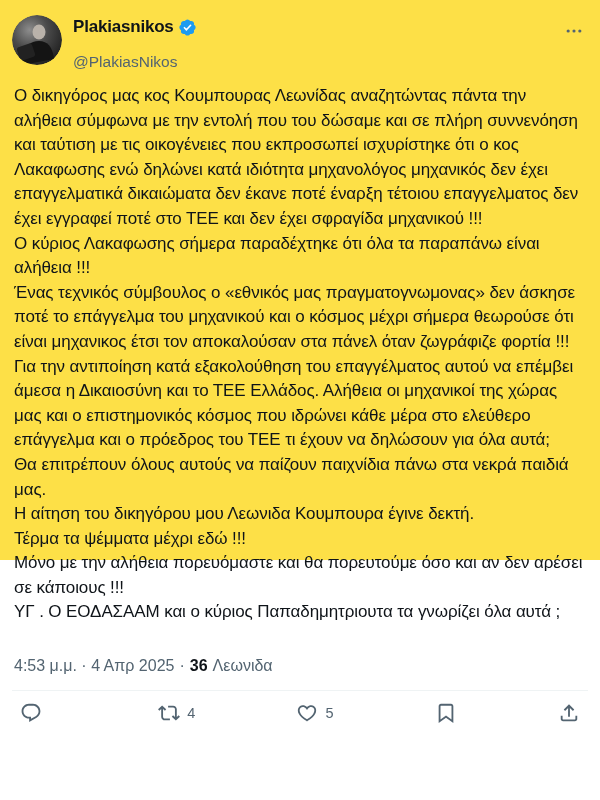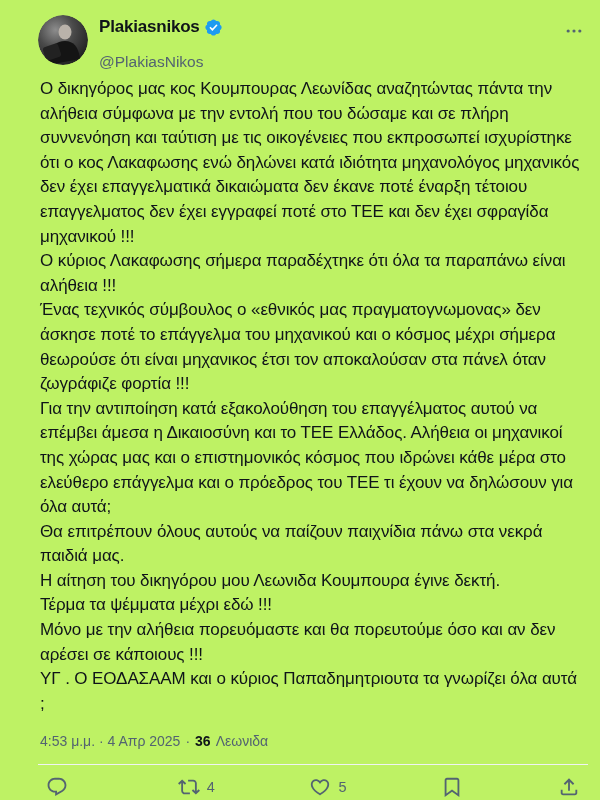--- a/index.html
+++ b/index.html
@@ -2,50 +2,50 @@
 <html><head>
 <meta charset="utf-8">
 <style>
   * { margin: 0; padding: 0; box-sizing: border-box; }
   html, body { background: #ffffff; }
   body {
     font-family: "Liberation Sans", "DejaVu Sans", sans-serif;
     width: 600px; height: 800px; overflow: hidden;
     color: #0f1419;
   }
-  .tweet-container { width: 600px; height: 800px; background: #bef264; position: relative; padding-left: 26px; }
+  .tweet-container { width: 600px; height: 560px; background: #fde047; position: relative; }
 
   
   .header { display: flex; align-items: flex-start; padding: 15px 14px 0 12px; }
   .avatar-wrap { width: 50px; height: 50px; border-radius: 50%; overflow: hidden; flex: 0 0 50px; cursor: pointer; }
   .avatar-wrap svg { display: block; }
   .id-block { margin-left: 11px; padding-top: 2px; flex: 1 1 auto; min-width: 0; }
   .name-row { display: flex; align-items: center; gap: 4px; }
   .display-name { font-weight: bold; font-size: 17px; color: #0f1419; letter-spacing: -0.2px; }
   .verified { width: 19px; height: 19px; flex: 0 0 19px; margin-top: 1px; }
   .handle { font-size: 15.5px; color: #536471; margin-top: 16px; }
   .more-btn { color: #536471; padding: 2px 2px; margin-top: 4px; cursor: pointer; border: none; background: none; }
   .more-btn svg { width: 20px; height: 20px; display: block; }
 
   
   .tweet-text {
     padding: 0 14px;
-    margin-top: 6px;
+    margin-top: 13px;
     font-size: 17px;
     line-height: 24.6px;
     color: #0f1419;
     white-space: pre-line;
     letter-spacing: -0.1px;
   }
 
   
   .meta {
     display: flex; align-items: center; gap: 5px;
-    padding: 0 14px; margin-top: 17px;
-    font-size: 14px; color: #536471;
+    padding: 0 14px; margin-top: 32px;
+    font-size: 16px; color: #536471;
   }
   .views-count { font-weight: bold; color: #0f1419; }
 
   
   .divider { height: 1px; background: #eff3f4; margin: 15px 12px 0 12px; }
 
   
   .actions {
     display: flex; align-items: center; justify-content: space-between;
     padding: 11px 20px 0 20px; color: #536471;

